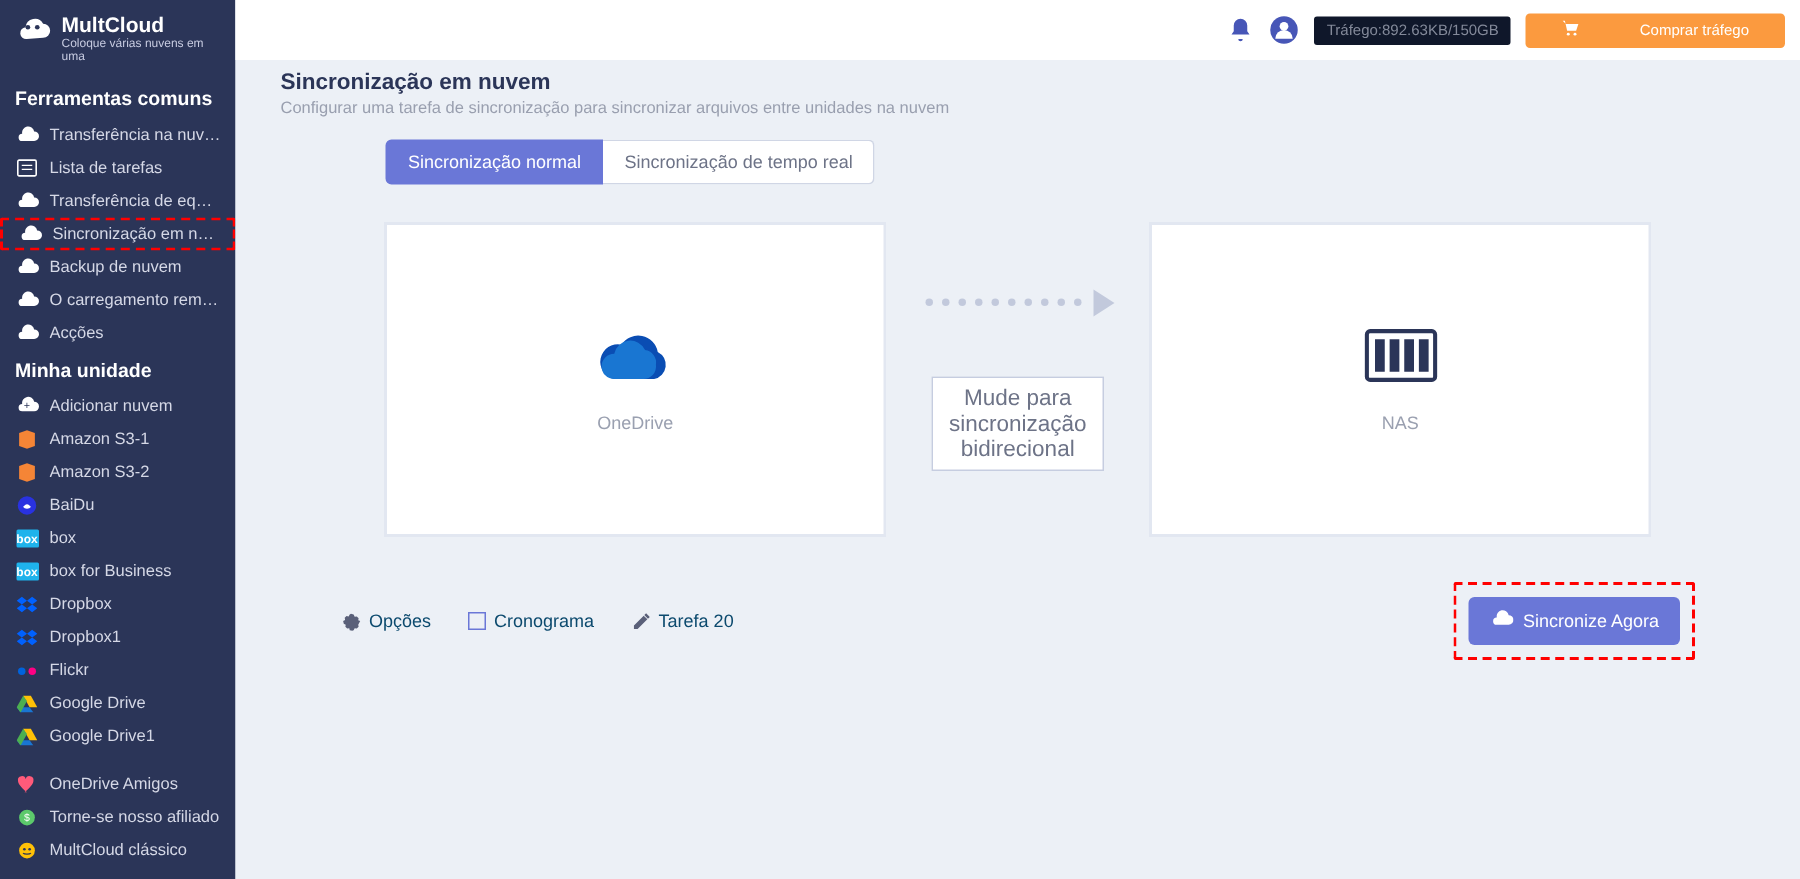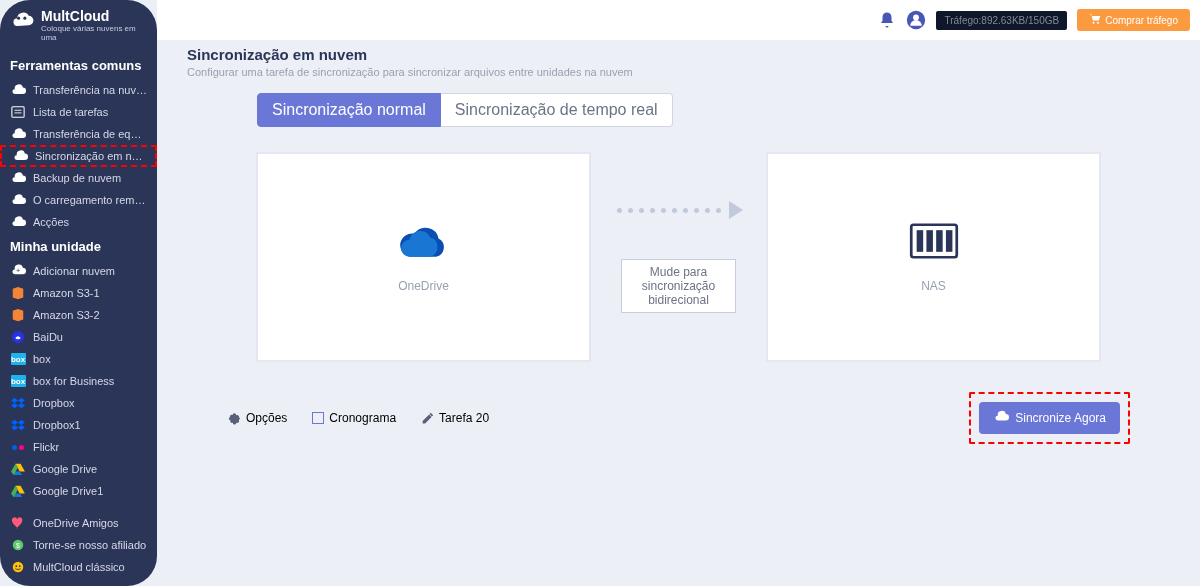--- a/index.html
+++ b/index.html
@@ -1,61 +1,61 @@
 <!DOCTYPE html>
 <html><head>
 <meta charset="utf-8">
 <style>
 * { box-sizing: border-box; margin: 0; padding: 0; }
 html, body { width: 1200px; height: 586px; overflow: hidden; font-family: -apple-system, BlinkMacSystemFont, "Segoe UI", Arial, sans-serif; font-size: 12px; background: #ecf0f6; }
 body { display: flex; }
 
 
-.sidebar { width: 157px; height: 586px; background: #2b3558; color: #fff; overflow-y: auto; position: relative; border-radius: 30px; }
+.sidebar { width: 157px; height: 586px; background: #2b3558; color: #fff; overflow-y: auto; position: relative; }
 .logo-block { display:flex; align-items:flex-start; padding: 8px 10px 10px; }
 .logo-svg { width: 25px; height: 25px; flex-shrink:0; }
 .logo-text { margin-left:6px; }
 .logo-text .big { font-size: 14px; font-weight: 700; }
 .logo-text .small { font-size: 8px; color:#c7cbe0; }
 .section-h { font-size: 13px; font-weight: 700; padding: 6px 10px; }
 .nav-item { display:flex; align-items:center; padding: 4px 10px; height: 22px; cursor:pointer; }
 .nav-item .mi { width:16px; height:16px; display:inline-flex; align-items:center; justify-content:center; margin-right:7px; }
 .nav-item .label { font-size:11px; color:#d5d8e6; white-space:nowrap; overflow:hidden; text-overflow:ellipsis; }
 .dashed-highlight { border:2px dashed #ff0000; border-radius:2px; }
 
 
 .content { flex:1; height:586px; display:flex; flex-direction:column; background:#ecf0f6; position:relative; }
 .topbar { height:40px; display:flex; align-items:center; justify-content:flex-end; padding:0 10px; background:#fff; }
 .top-item { display:inline-flex; align-items:center; margin-left:10px; }
 .traffic-box { background:#0f172a; color:#838999; font-size:10px; padding:4px 8px; border-radius:2px; }
-.buy-btn { background:#fb9a3f; color:#fff; font-size:10px; padding:4px 12px; border-radius:3px; display:inline-flex; align-items:center; cursor:pointer; }
+.buy-btn { background:#fb9a3f; color:#fff; font-size:10px; padding:4px 24px; border-radius:3px; display:inline-flex; align-items:center; cursor:pointer;gap:36px; }
 .buy-btn .cart { margin-right:4px; }
 
 .page-head { padding: 6px 30px 10px; }
 .page-title { font-size:15px; font-weight:700; color:#2b3558; }
 .page-sub { font-size:11px; color:#999faf; margin-top:3px; }
 
 .tab-row { padding: 5px 100px 0; }
-.tab-btn { display:inline-block; padding:7px 14px; font-size:16px; border:1px solid #d0d6e5; background:#fff; color:#6d7387; cursor:pointer; }
+.tab-btn { display:inline-block; padding:7px 14px; font-size:12px; border:1px solid #d0d6e5; background:#fff; color:#6d7387; cursor:pointer; }
 .tab-btn.active { background:#6a77d7; color:#fff; border-color:#6a77d7; }
 .tab-btn:first-child { border-top-left-radius:4px; border-bottom-left-radius:4px; }
 .tab-btn:last-child { border-top-right-radius:4px; border-bottom-right-radius:4px; border-left:none; }
 
 .sync-area { display:flex; align-items:center; justify-content:center; padding:25px 60px 0; }
 .cloud-box { width:335px; height:210px; background:#fff; border:2px solid #e2e7f1; display:flex; flex-direction:column; align-items:center; justify-content:center; }
 .cloud-box .cname { font-size:12px; color:#9aa0b0; margin-top:15px; }
 
 .arrow-block { flex:0 0 175px; display:flex; flex-direction:column; align-items:center; }
 .dots-arrow { display:flex; align-items:center; }
 .dots-arrow .d { width:5px; height:5px; border-radius:50%; background:#c2c9dc; margin:0 3px; }
 .dots-arrow .tri { width:0; height:0; border-top:9px solid transparent; border-bottom:9px solid transparent; border-left:14px solid #c2c9dc; margin-left:5px; }
-.bi-btn { margin-top:40px; border:1px solid #c6cde0; background:#fff; color:#6d7387; font-size:12px; text-align:center; padding:5px 10px; width:115px; cursor:pointer; }
+.bi-btn { margin-top:40px; border:1px solid #c6cde0; background:#fff; color:#6d7387; font-size:15px; text-align:center; padding:5px 10px; width:115px; cursor:pointer; }
 
 .footer-bar { display:flex; align-items:center; padding:30px 70px 0; }
-.foot-item { display:inline-flex; align-items:center; margin-right:25px; color:#000000; font-size:12px; cursor:pointer; }
+.foot-item { display:inline-flex; align-items:center; margin-right:25px; color:#0c4a6e; font-size:12px; cursor:pointer; }
 .foot-item .ic { margin-right:5px; display:inline-flex; }
 .check-sq { width:12px; height:12px; border:1px solid #6a77d7; display:inline-block; }
 .spacer { flex:1; }
 .sync-btn-wrap { border:2px dashed #ff0000; padding:8px; border-radius:2px; }
 .sync-btn { background:#6a77d7; color:#fff; font-size:12px; padding:8px 14px; border-radius:4px; display:inline-flex; align-items:center; cursor:pointer; }
 .sync-btn .ic { margin-right:6px; }
 
 
 .cloud-ic { fill:#fff; }
 .box-ic { background:#1fb3ec; color:#fff; width:15px; height:12px; font-size:8px; display:flex; align-items:center; justify-content:center; border-radius:1px; font-weight:bold; }

